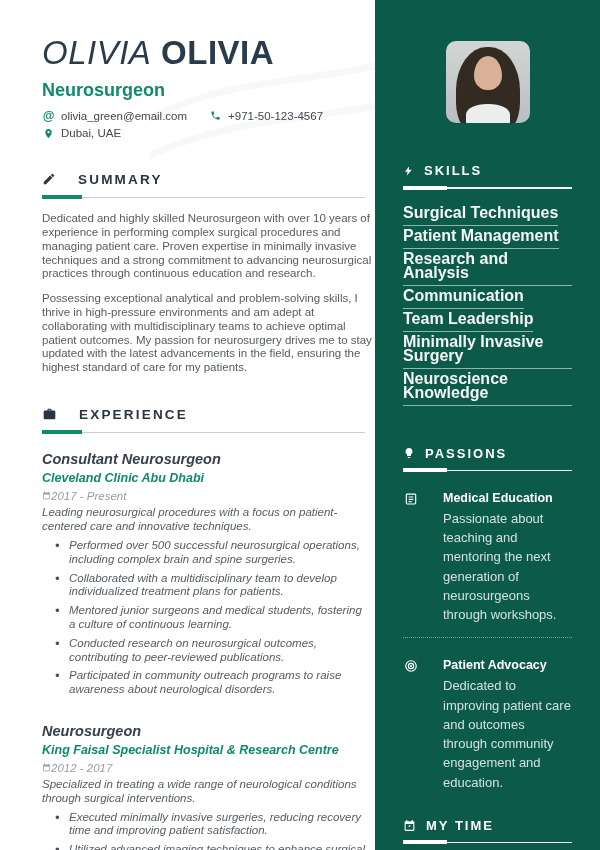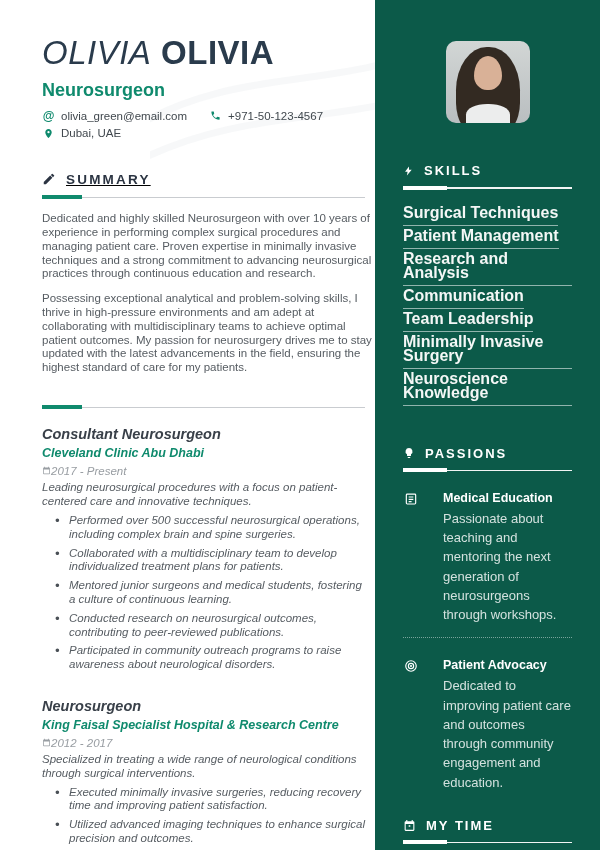--- a/index.html
+++ b/index.html
@@ -14,21 +14,21 @@
   .name .fn { font-weight:500;font-style:italic; }
   .name .ln { font-weight:800; }
   .job-title-top { margin-top:9px; font-size:18px; font-weight:700; color:#0f8a6d; }
   .contact { margin-top:8px; font-size:11.5px; color:#41484e; }
   .contact-row { display:flex; align-items:center; gap:22px; margin-top:4px; }
   .contact-item { display:flex; align-items:center; gap:6px; }
   .c-ic { color:#0f8a6d; font-weight:700; font-size:12px; display:inline-flex; width:13px; justify-content:center; }
   .c-ic svg { display:block; }
 
   .section { margin-top:32px; }
-  .sec-head { display:flex; align-items:center; gap:10px;text-decoration:underline; }
+  .sec-head { display:flex; align-items:center; gap:22px; }
   .sec-head .h-ic { display:inline-flex; }
   .sec-title { font-size:13.5px; font-weight:800; letter-spacing:2.2px; color:#2b3442; }
   .divider { position:relative; height:1.5px; background:#c9ccd0; margin-top:10px; width:323px; }
   .divider::before { content:''; position:absolute; left:0; top:-1.5px; width:40px; height:4px; background:#0f8a6d; }
 
   .para { margin-top:14px; width:330px; font-size:11.5px; line-height:1.2; color:#565c62; }
   .para + .para { margin-top:11px; }
 
   .job { margin-top:18px;font-style:italic; }
   .job + .job { margin-top:26px; }
@@ -132,20 +132,28 @@
             </svg>
         </span>
         <span class="sec-title">SUMMARY</span>
       </div>
       <div class="divider"></div>
       <p class="para">Dedicated and highly skilled Neurosurgeon with over 10 years of experience in performing complex surgical procedures and managing patient care. Proven expertise in minimally invasive techniques and a strong commitment to advancing neurosurgical practices through continuous education and research.</p>
       <p class="para">Possessing exceptional analytical and problem-solving skills, I thrive in high-pressure environments and am adept at collaborating with multidisciplinary teams to achieve optimal patient outcomes. My passion for neurosurgery drives me to stay updated with the latest advancements in the field, ensuring the highest standard of care for my patients.</p>
     </div>
 
     <div class="section">
+      <div class="sec-head">
+        <span class="h-ic">
+          <svg width="15" height="14" viewBox="0 0 24 24" fill="#2b3442">
+              <path d="M10 3h4a1.5 1.5 0 0 1 1.5 1.5V6H20a2 2 0 0 1 2 2v11a2 2 0 0 1-2 2H4a2 2 0 0 1-2-2V8a2 2 0 0 1 2-2h4.5V4.5A1.5 1.5 0 0 1 10 3zm.5 1.8V6h3V4.8h-3z"></path>
+            </svg>
+        </span>
+        <span class="sec-title">EXPERIENCE</span>
+      </div>
       <div class="divider"></div>
 
       <div class="job">
         <div class="job-title">Consultant Neurosurgeon</div>
         <div class="job-company">Cleveland Clinic Abu Dhabi</div>
         <div class="job-dates">
           <span>
             <svg width="9" height="9" viewBox="0 0 24 24" fill="#989da2">
                 <path d="M19 4h-1V2h-2v2H8V2H6v2H5a2 2 0 0 0-2 2v14a2 2 0 0 0 2 2h14a2 2 0 0 0 2-2V6a2 2 0 0 0-2-2zm0 16H5V9h14v11z"></path>
               </svg>

